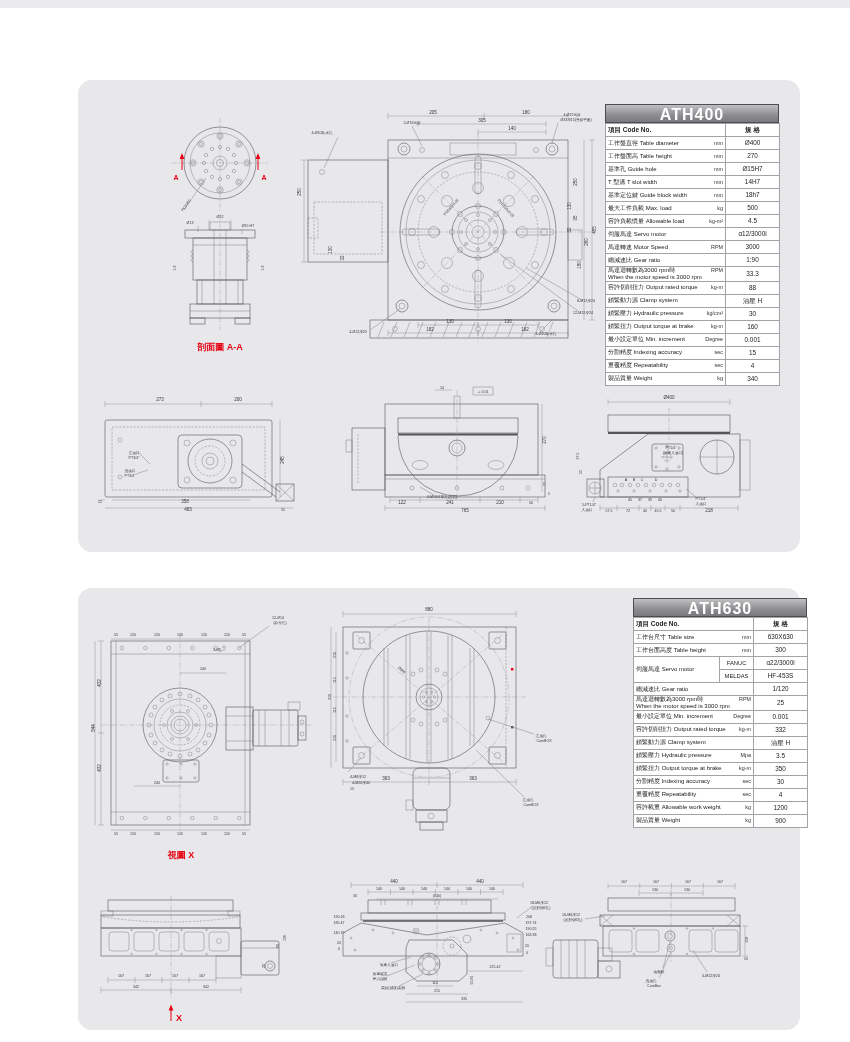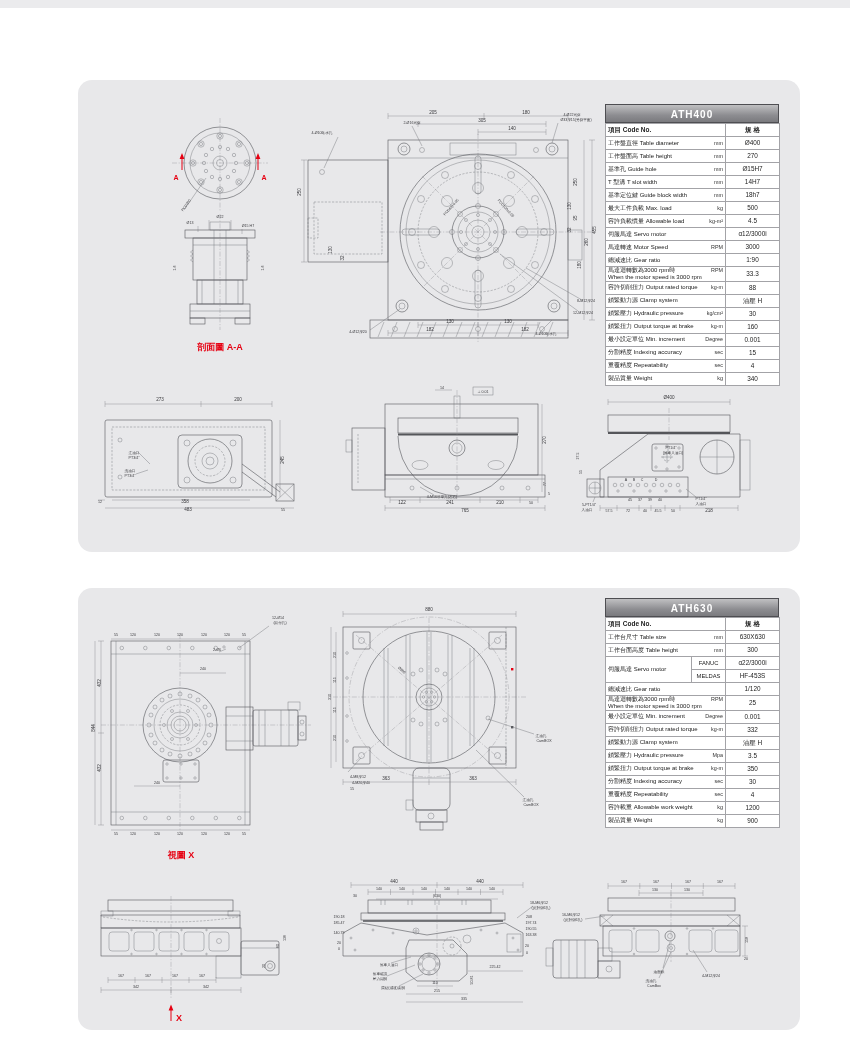--- a/index.html
+++ b/index.html
@@ -20,21 +20,21 @@
   .cl{fill:none;stroke:#8f9095;stroke-width:.38;stroke-dasharray:5 1.6 1.2 1.6;}
   .dsh{stroke-dasharray:2.2 1.4;}
   .dim{fill:none;stroke:#7a7b80;stroke-width:.38;}
   .rd{stroke:var(--accent-red,#e60012);stroke-width:1;fill:none;}
   .rdf{fill:var(--accent-red,#e60012);stroke:none;}
   .hatch{fill:none;stroke:#6d6e73;stroke-width:.4;}
   .thick{fill:none;stroke:#55565a;}
 
   .spec-wrap{position:absolute;width:174px;}
   .spec-head{height:19px;line-height:19px;background:linear-gradient(180deg,var(--header-top,#c0c0c2) 0%,#8d8d91 60%,var(--header-bottom,#7a7a7e) 100%);
-    border:1px solid #4e4e52;color:#fff;font-size:10px;font-weight:bold;text-align:center;letter-spacing:1px;box-sizing:border-box;}
+    border:1px solid #4e4e52;color:#fff;font-size:16px;font-weight:bold;text-align:center;letter-spacing:1px;box-sizing:border-box;}
   table.spec{width:174px;border-collapse:collapse;background:#fff;border:1px solid #3a3a3a;table-layout:fixed;}
   table.spec td{border:1px solid #a3a3a7;font-size:6px;color:#222;padding:0 2px;height:12px;line-height:1.15;vertical-align:middle;overflow:hidden;}
   table.spec tr.hd td{font-weight:bold;font-size:6.5px;}
   table.spec td.lab .lt{float:left;text-align:left;white-space:pre-line;}
   table.spec td.lab .ut{float:right;font-size:5.4px;color:#333;margin-left:1px;}
   table.spec td.val{text-align:center;font-size:6.4px;}
   table.spec td.sub{text-align:center;font-size:5.8px;}
 </style>
 </head>
 <body>
@@ -929,21 +929,21 @@
         <text x="480" y="43" class="dl t4">(反對側6孔)</text>
         <text x="655" y="62" class="dl t4" transform="rotate(-90 655 62)">158</text>
         <text x="653" y="82" class="dl t4">20</text>
         <text x="566" y="95" class="dl t4">油面鏡</text>
         <text x="558" y="104" class="dl t4">洩油孔</text>
         <text x="561" y="109" class="dl t4">CamBox</text>
         <text x="618" y="99" class="dl t4">4-M12深24</text>
       </g>
   </svg>
 
-  <div class="spec-wrap" style="left:527px;top:10px">
+  <div class="spec-wrap" style="left:555px;top:10px">
     <div class="spec-head">ATH630</div>
     <table class="spec">
       <colgroup>
           <col style="width:86px">
           <col style="width:34px">
           <col style="width:54px">
         </colgroup>
       <tbody>
         <tr class="hd">
           <td class="lab" colspan="2">項目 Code No.</td>

